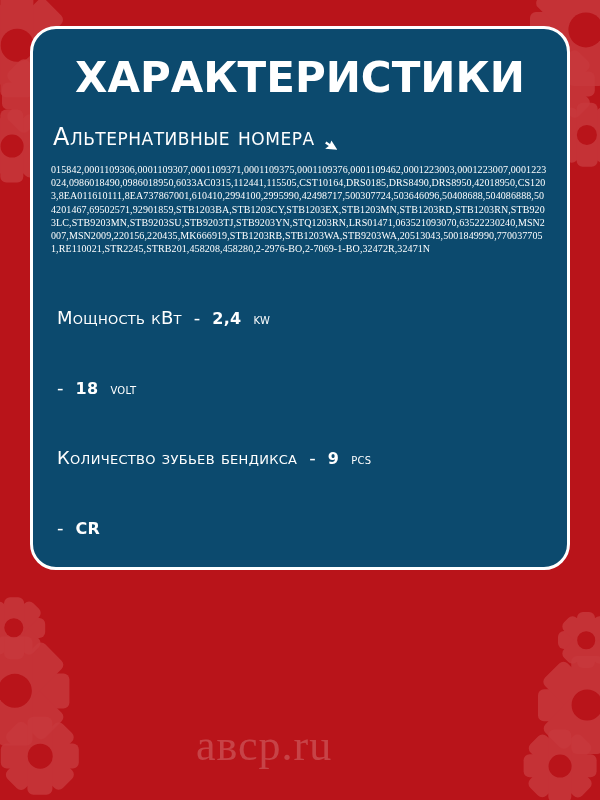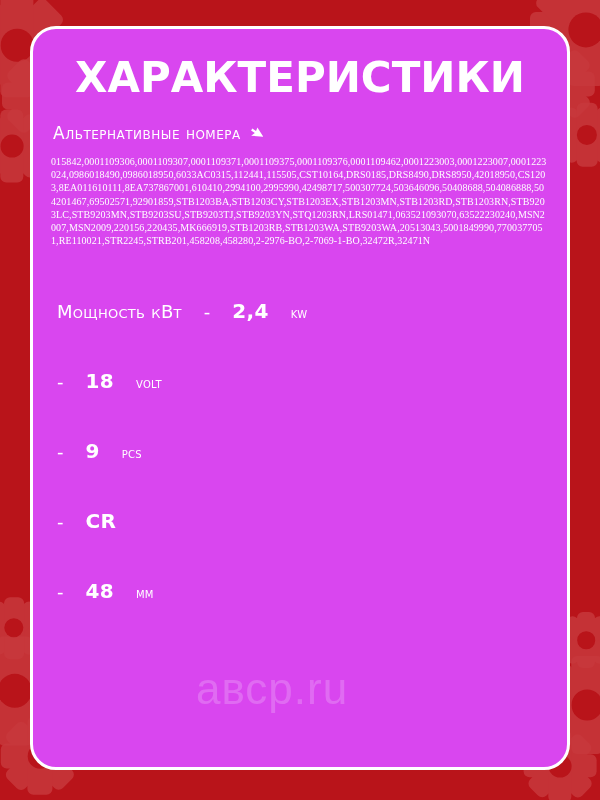--- a/index.html
+++ b/index.html
@@ -87,45 +87,46 @@
   .g9 { width: 44px; height: 44px; left: -8px; bottom: 150px; }
   .g10 { width: 70px; height: 70px; right: -22px; bottom: 60px; }
   .g11 { width: 52px; height: 52px; right: 14px; bottom: 8px; }
   .g12 { width: 40px; height: 40px; right: -6px; bottom: 140px; }
 
   .card {
     position: absolute;
     left: 30px;
     top: 26px;
     width: 540px;
-    height: 744px;
-    background: #d946ef;
+    height: 544px;
+    background: #0c4a6e;
     border: 3px solid #ffffff;
     border-radius: 26px;
     box-sizing: border-box;
     z-index: 5;
     overflow: hidden;
   }
   .title {
     color: #ffffff;
     font-size: 42px;
     font-weight: bold;
     letter-spacing: 0px;
     text-align: center;
     margin: 28px 0 0 0;
     line-height: 1;
   }
   .section-head {
     color: #ffffff;
-    font-size: 17px;
+    font-size: 24px;
     font-weight: normal;
     font-variant: small-caps;
     margin: 24px 0 0 20px;
     letter-spacing: 0.5px;
     display: flex;
+    align-items: center;
     gap: 8px;
   }
   .arrow-icon {
     display: inline-block;
     width: 14px;
     height: 14px;
     position: relative;
     top: 2px;
   }
   .numbers {
@@ -139,49 +140,49 @@
   }
   .specs {
     margin-top: 34px;
   }
   .spec-row {
     color: #ffffff;
     margin: 0 0 0 24px;
     padding: 18px 0 18px 0;
     display: flex;
     align-items: baseline;
-    gap: 22px;
+    gap: 12px;
     min-height: 34px;
   }
   .spec-label {
     font-size: 18px;
     font-variant: small-caps;
     letter-spacing: 0.3px;
   }
   .spec-dash {
     font-size: 18px;
   }
   .spec-value {
-    font-size: 20px;
+    font-size: 16px;
     font-weight: bold;
     letter-spacing: 0.3px;
     text-align: right;
   }
   .spec-unit {
     font-size: 14px;
     font-variant: small-caps;
     letter-spacing: 0.3px;
   }
   .watermark {
     position: absolute;
     left: 196px;
-    top: 664px;
+    top: 720px;
     font-size: 44px;
     color: rgba(255,255,255,0.20);
-    font-family: Liberation Sans, sans-serif;
+    font-family: Liberation Serif, serif;
     letter-spacing: 1px;
     z-index: 9;
     pointer-events: none;
   }
 </style>
 </head>
 <body>
 
 <div class="page">
 
@@ -270,20 +271,21 @@
         <span class="spec-unit">kw</span>
       </div>
 
       <div class="spec-row">
         <span class="spec-dash">-</span>
         <span class="spec-value">18</span>
         <span class="spec-unit">volt</span>
       </div>
 
       <div class="spec-row">
+        <span class="spec-label">Количество зубьев бендикса</span>
         <span class="spec-dash">-</span>
         <span class="spec-value">9</span>
         <span class="spec-unit">pcs</span>
       </div>
 
       <div class="spec-row">
         <span class="spec-dash">-</span>
         <span class="spec-value">CR</span>
         <span class="spec-unit"></span>
       </div>

